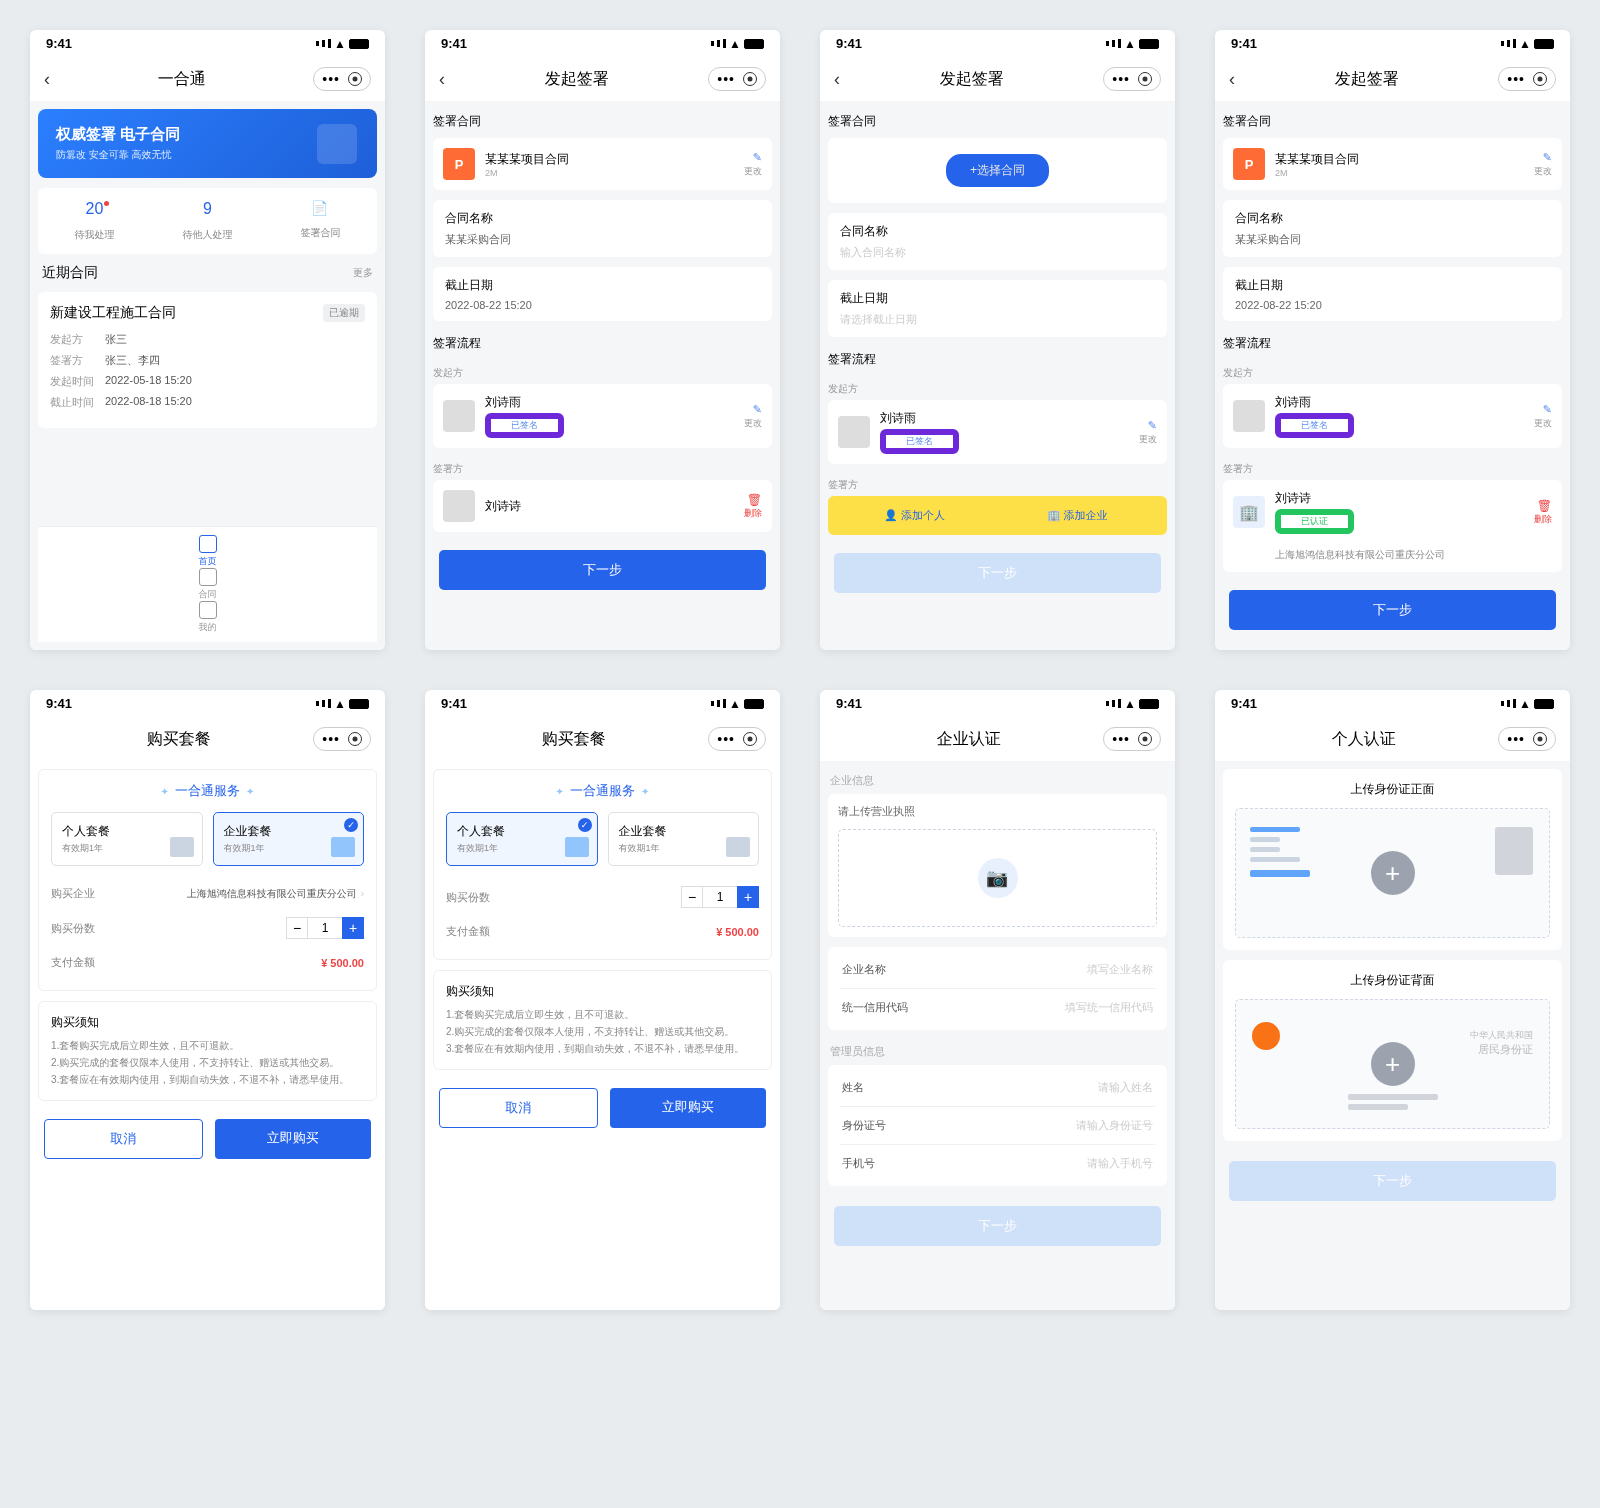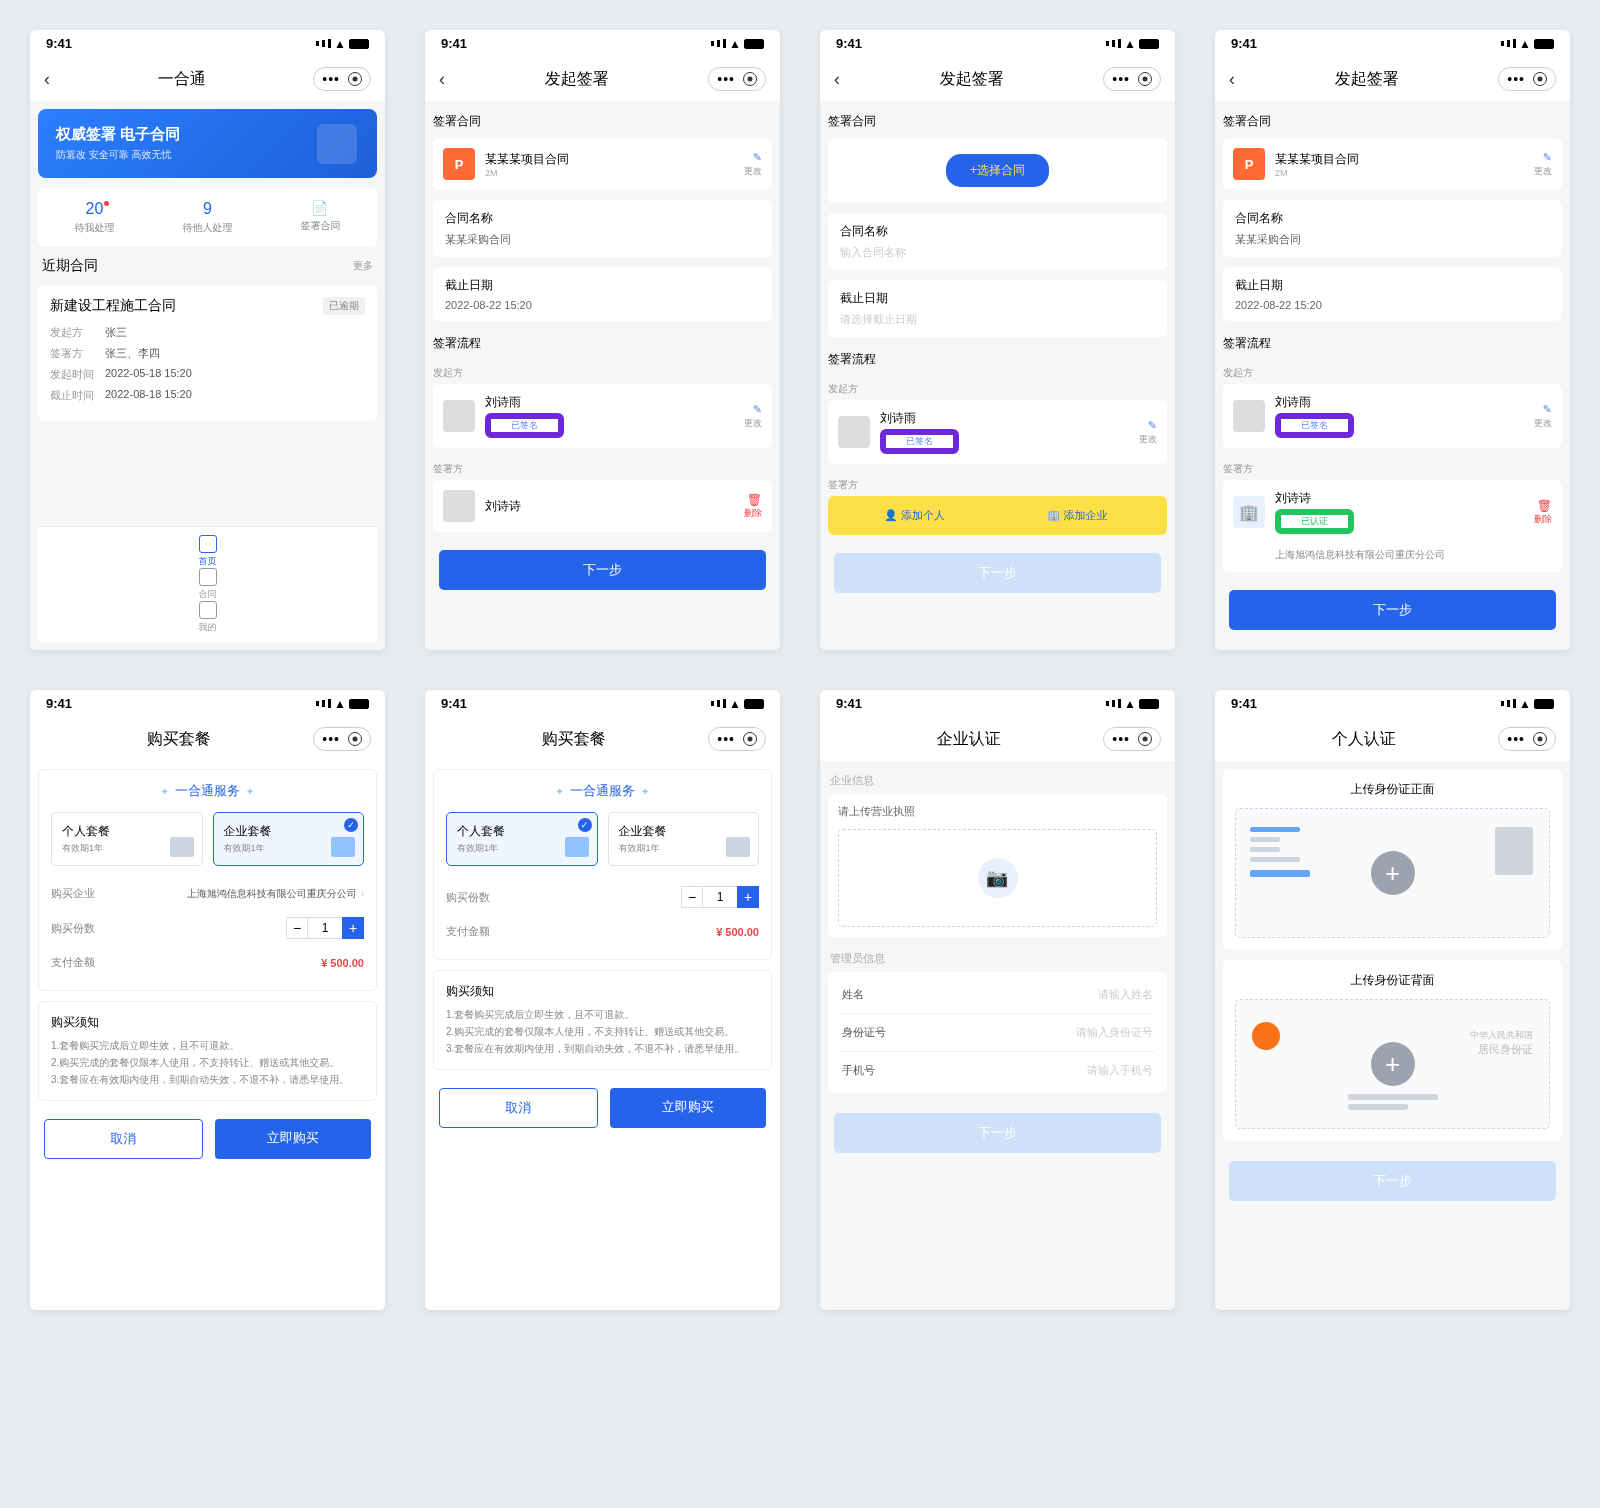--- a/index.html
+++ b/index.html
@@ -20,21 +20,21 @@
 .circ{width:14px;height:14px;border:1.5px solid #333;border-radius:50%;display:inline-block;position:relative;}
 .circ::after{content:"";width:5px;height:5px;background:#333;border-radius:50%;position:absolute;top:50%;left:50%;transform:translate(-50%,-50%);}
 .body{flex:1;background:#f5f6f8;padding:8px;display:flex;flex-direction:column;}
 .banner{background:linear-gradient(135deg,#2b7fff,#1e5fd8);border-radius:8px;padding:16px 18px;color:#fff;margin-bottom:10px;position:relative;overflow:hidden;}
 .banner-title{font-size:15px;font-weight:600;margin-bottom:4px;}
 .banner-sub{font-size:10px;opacity:0.85;}
 .banner-ic{position:absolute;right:20px;top:50%;transform:translateY(-50%);width:40px;height:40px;background:rgba(255,255,255,0.15);border-radius:6px;}
 .stats{background:#fff;border-radius:6px;display:flex;margin-bottom:10px;}
 .stat{flex:1;text-align:center;padding:12px 0;position:relative;}
 .stat-num{font-size:16px;color:#2563eb;font-weight:500;}
-.stat-lbl{font-size:10px;color:#888;margin-top:3px;}
+.stat-lbl{font-size:10px;color:#888;margin-top:10px;}
 .dot-red{width:5px;height:5px;background:#ef4444;border-radius:50%;position:absolute;top:13px;left:58%;}
 .card{background:#fff;border-radius:6px;padding:12px;margin-bottom:10px;}
 .card-hd{display:flex;justify-content:space-between;align-items:center;margin-bottom:10px;}
 .card-tl{font-size:14px;font-weight:500;}
 .more{font-size:10px;color:#999;}
 .row{display:flex;margin-bottom:6px;font-size:11px;}
 .row-lbl{color:#999;width:55px;}
 .row-val{color:#555;}
 .badge{font-size:10px;background:#eef0f2;color:#888;padding:2px 6px;border-radius:3px;}
 .tabbar{background:#fff;display:flex;margin-top:auto;padding:8px 0;border-top:1px solid #eee;flex-direction:column;}
@@ -64,21 +64,21 @@
 .del{font-size:9px;color:#ef4444;text-align:right;}
 .del-ic{color:#ef4444;font-size:12px;}
 .edit{font-size:9px;color:#999;text-align:right;}
 .edit-ic{color:#5b8def;font-size:11px;margin-bottom:1px;}
 .company{font-size:10px;color:#888;margin-top:4px;}
 .add-row{background:#fde047;border-radius:6px;padding:12px;display:flex;gap:10px;margin-bottom:8px;}
 .add-btn{flex:1;text-align:center;font-size:11px;color:#888;}
 .add-btn span{color:#2563eb;margin-right:3px;}
 .btn-primary{background:#2563eb;color:#fff;text-align:center;padding:11px;border-radius:5px;font-size:13px;margin:10px 6px;}
 .btn-primary.dis{background:#cfe0f9;}
-.btn-sel{background:#2563eb;color:#fde047;padding:8px 24px;border-radius:15px;font-size:12px;display:inline-block;}
+.btn-sel{background:#2563eb;color:#e5e5e5;padding:8px 24px;border-radius:15px;font-size:12px;display:inline-block;}
 .center{text-align:center;}
 .footer-btns{display:flex;gap:12px;padding:8px 6px;}
 .btn-outline{flex:1;border:1px solid #2563eb;color:#2563eb;text-align:center;padding:10px;border-radius:4px;font-size:13px;}
 .btn-fill{flex:1;background:#2563eb;color:#fff;text-align:center;padding:10px;border-radius:4px;font-size:13px;}
 .service-title{text-align:center;font-size:13px;color:#2563eb;margin-bottom:12px;}
 .service-title::before,.service-title::after{content:"✦";color:#93c5fd;margin:0 6px;font-size:10px;}
 .pkg-row{display:flex;gap:10px;margin-bottom:12px;}
 .pkg{flex:1;border:1px solid #e0e0e0;border-radius:5px;padding:10px;position:relative;}
 .pkg.sel{border-color:#2563eb;background:#f0f6ff;}
 .pkg-nm{font-size:12px;font-weight:500;}
@@ -509,20 +509,30 @@
         </span>
       </div>
   <div class="body">
     <div class="sec-hd">企业信息</div>
     <div class="upload-box">
       <div class="upload-lbl">请上传营业执照</div>
       <div class="upload-area">
             <div class="cam-ic">📷</div>
           </div>
     </div>
+    <div class="card" style="padding:4px 12px;">
+      <div class="form-row">
+            <span class="form-lbl">企业名称</span>
+            <span class="form-ph">填写企业名称</span>
+          </div>
+      <div class="form-row" style="border:none;">
+            <span class="form-lbl">统一信用代码</span>
+            <span class="form-ph">填写统一信用代码</span>
+          </div>
+    </div>
     <div class="sec-hd">管理员信息</div>
     <div class="card" style="padding:4px 12px;">
       <div class="form-row">
             <span class="form-lbl">姓名</span>
             <span class="form-ph">请输入姓名</span>
           </div>
       <div class="form-row">
             <span class="form-lbl">身份证号</span>
             <span class="form-ph">请输入身份证号</span>
           </div>

